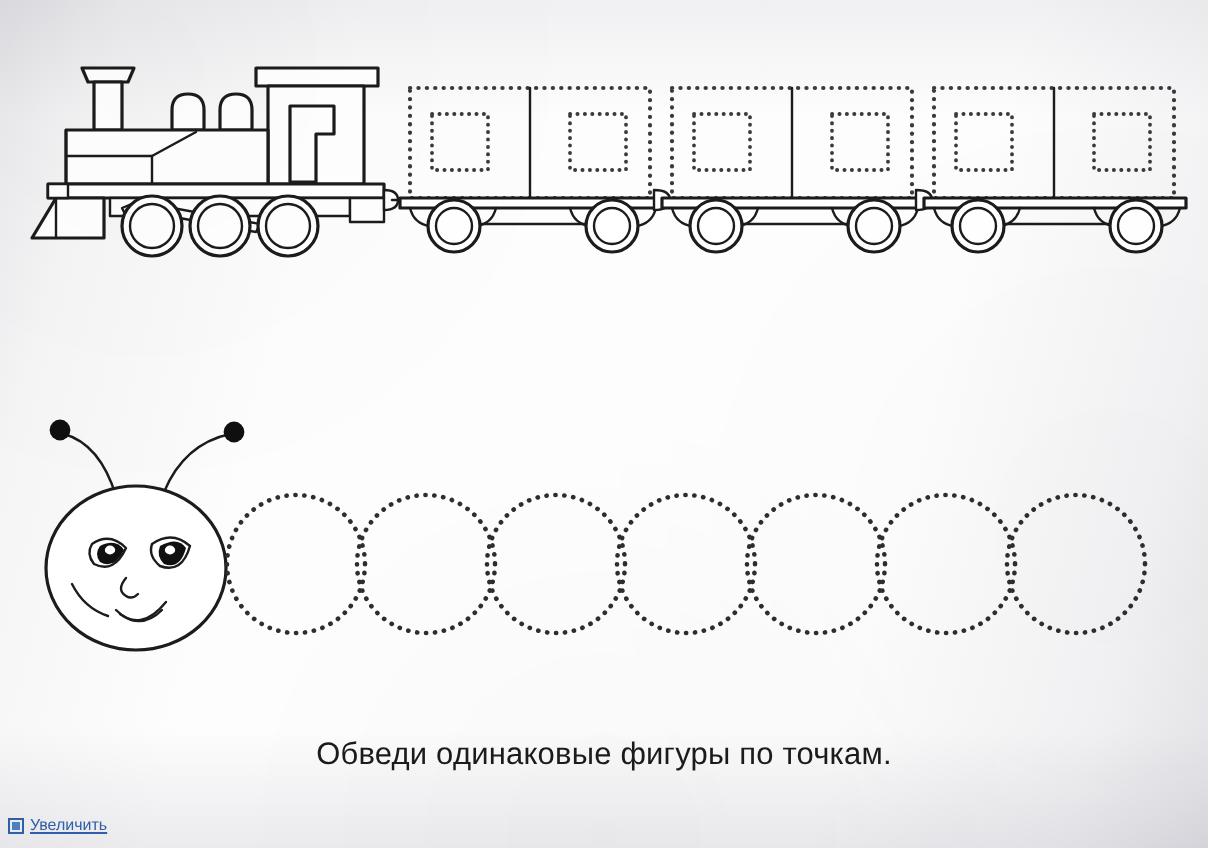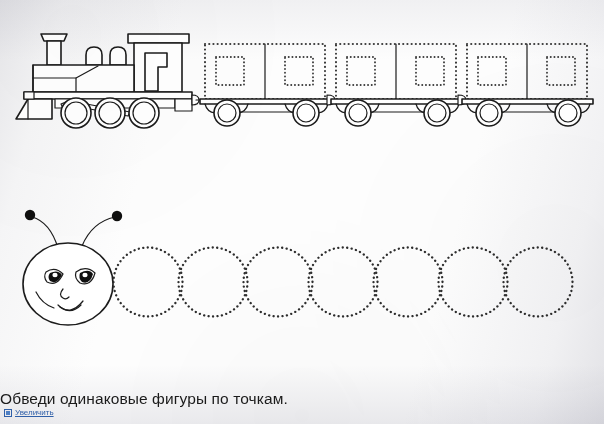--- a/index.html
+++ b/index.html
@@ -33,22 +33,23 @@
       radial-gradient(circle at 50% 98%, rgba(0,0,0,.06) 0%, rgba(0,0,0,0) 40%);
   }
   #art {
     position: absolute;
     left: 0;
     top: 0;
   }
   .caption {
     position: absolute;
     left: 0;
-    top: 390px;
+    top: 369px;
     width: 604px;
+    text-align: center;
     font-family: "Liberation Sans", sans-serif;
     font-size: 15.5px;
     color: #1b1b1b;
     letter-spacing: .1px;
     white-space: nowrap;
   }
   .enlarge-link {
     position: absolute;
     left: 4px;
     top: 409px;

